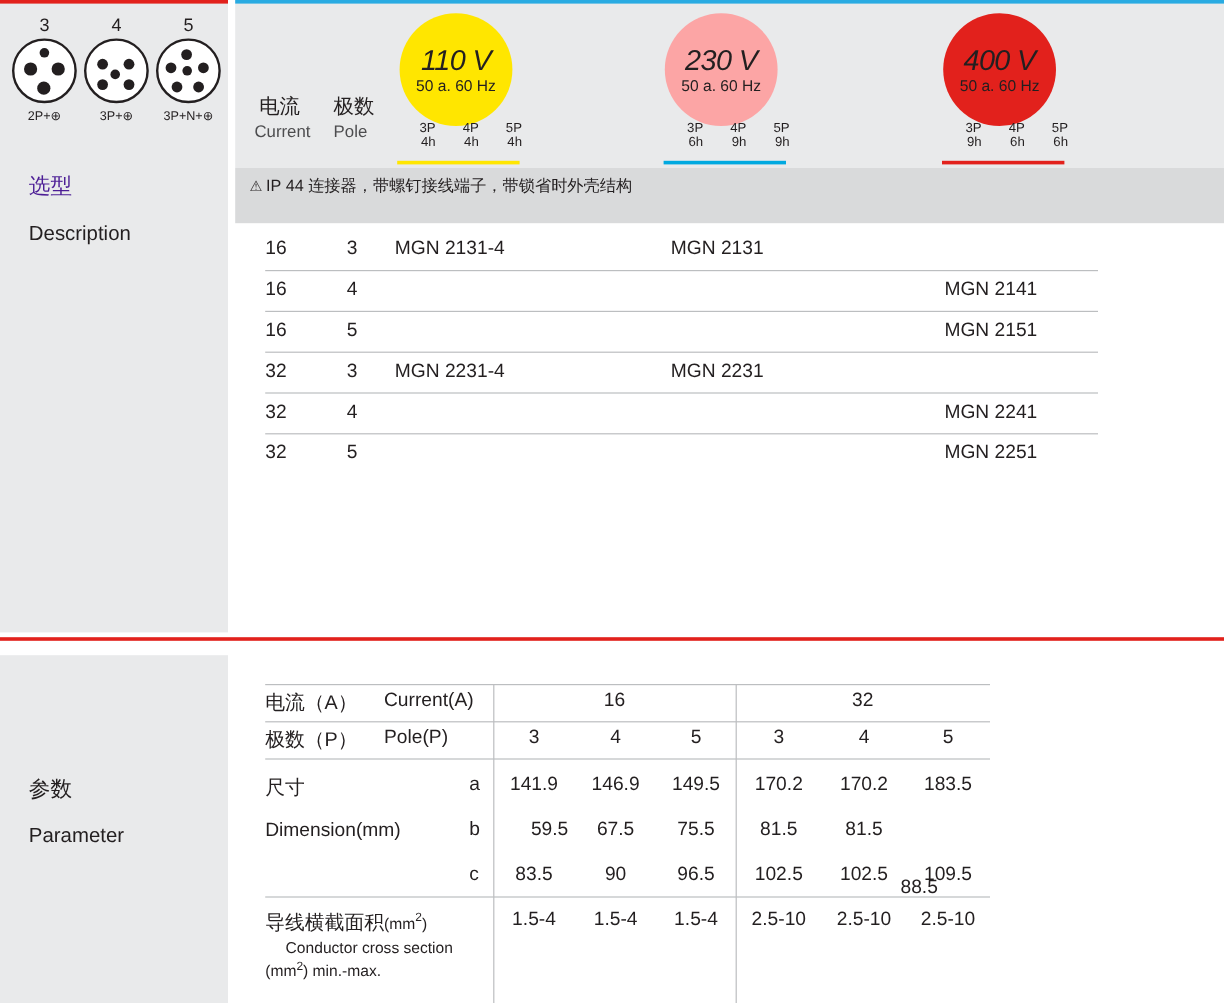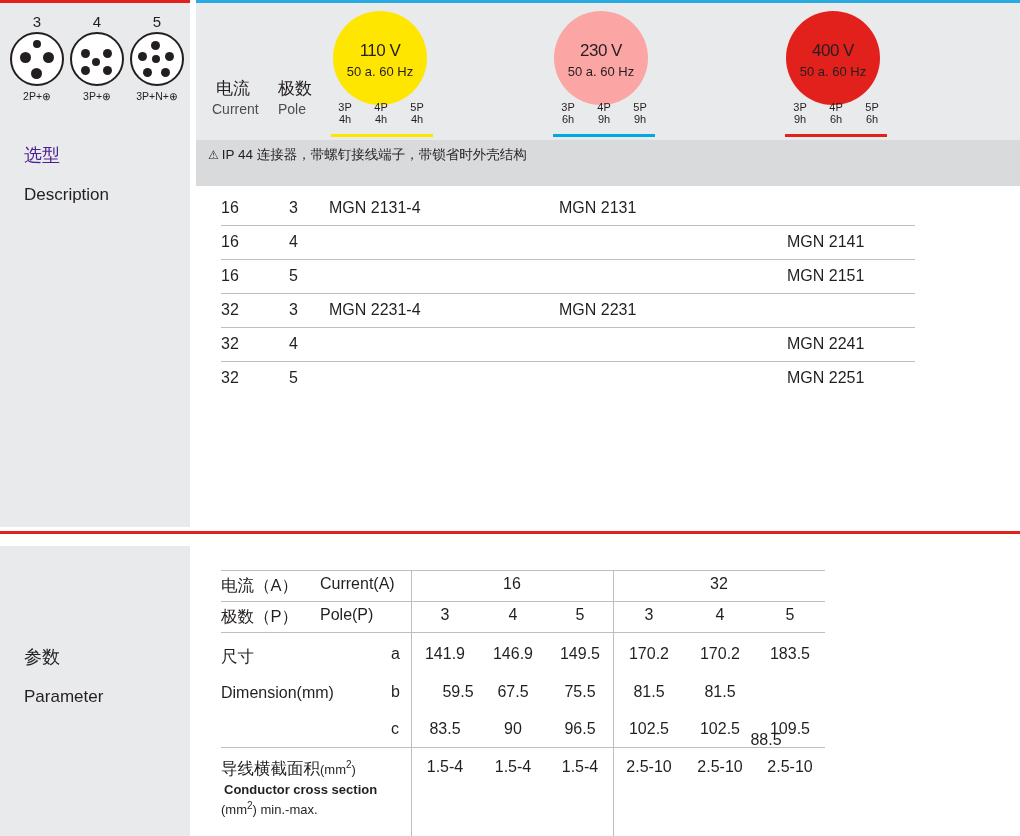--- a/index.html
+++ b/index.html
@@ -63,24 +63,24 @@
   .cur-lbl-en { position:absolute; left:212px; top:101px; font-size:14px; color:#4d4d4f; }
   .pole-lbl { position:absolute; left:278px; top:77px; font-size:17px; }
   .pole-lbl-en { position:absolute; left:278px; top:101px; font-size:14px; color:#4d4d4f; }
 
   .volt-grp { position:absolute; top:0; }
   .volt-circle {
     position:absolute; border-radius:50%; width:94px; height:94px;
     display:flex; flex-direction:column; align-items:center; justify-content:center;
     color:#231f20;
   }
-  .volt-circle .v { font-size:17px; line-height:25px; letter-spacing:-0.5px; }
+  .volt-circle .v { font-size:24px; line-height:25px; letter-spacing:-0.5px;font-style:italic; }
   .volt-circle .hz { font-size:13px; line-height:14px; margin-top:2px; }
   .pole-cols { position:absolute; display:flex; }
-  .pole-col { width:36px; text-align:center; font-size:11px; line-height:12px; color:#231f20; }
+  .pole-col { width:36px; text-align:right; font-size:11px; line-height:12px; color:#231f20; }
   .underline-bar { position:absolute; height:3px; }
 
   
   .ip-strip {
     position:absolute; left:196px; top:140px; width:824px; height:46px;
     background:#d9dadb;
   }
   .ip-line {
     position:absolute; left:208px; font-size:13.5px; color:#231f20; white-space:nowrap;
   }
@@ -357,21 +357,21 @@
     <div class="cell cell-c" style="left:190px; top:150px; width:68px;">83.5</div>
     <div class="cell cell-c" style="left:258px; top:150px; width:68px;">90</div>
     <div class="cell cell-c" style="left:326px; top:150px; width:66px;">96.5</div>
     <div class="cell cell-c" style="left:392px; top:150px; width:72px;">102.5</div>
     <div class="cell cell-c" style="left:464px; top:150px; width:70px;">102.5</div>
     <div class="cell cell-c" style="left:534px; top:150px; width:70px;">109.5</div>
 
     <div class="cell cn-lbl" style="left:0; top:188px;">
       <span>导线横截面积</span><span class="en-sm">(mm</span><span class="small-sup">2</span><span class="en-sm">)</span>
     </div>
-    <div class="cell en-sm" style="left:3px; top:212px;font-weight:bold;">Conductor cross section</div>
+    <div class="cell en-sm" style="left:17px; top:212px;">Conductor cross section</div>
     <div class="cell en-sm" style="left:0; top:230px;">
       <span>(mm</span><span class="small-sup">2</span><span>) min.-max.</span>
     </div>
 
     <div class="cell cell-c" style="left:190px; top:188px; width:68px;">1.5-4</div>
     <div class="cell cell-c" style="left:258px; top:188px; width:68px;">1.5-4</div>
     <div class="cell cell-c" style="left:326px; top:188px; width:66px;">1.5-4</div>
     <div class="cell cell-c" style="left:392px; top:188px; width:72px;">2.5-10</div>
     <div class="cell cell-c" style="left:464px; top:188px; width:70px;">2.5-10</div>
     <div class="cell cell-c" style="left:534px; top:188px; width:70px;">2.5-10</div>

